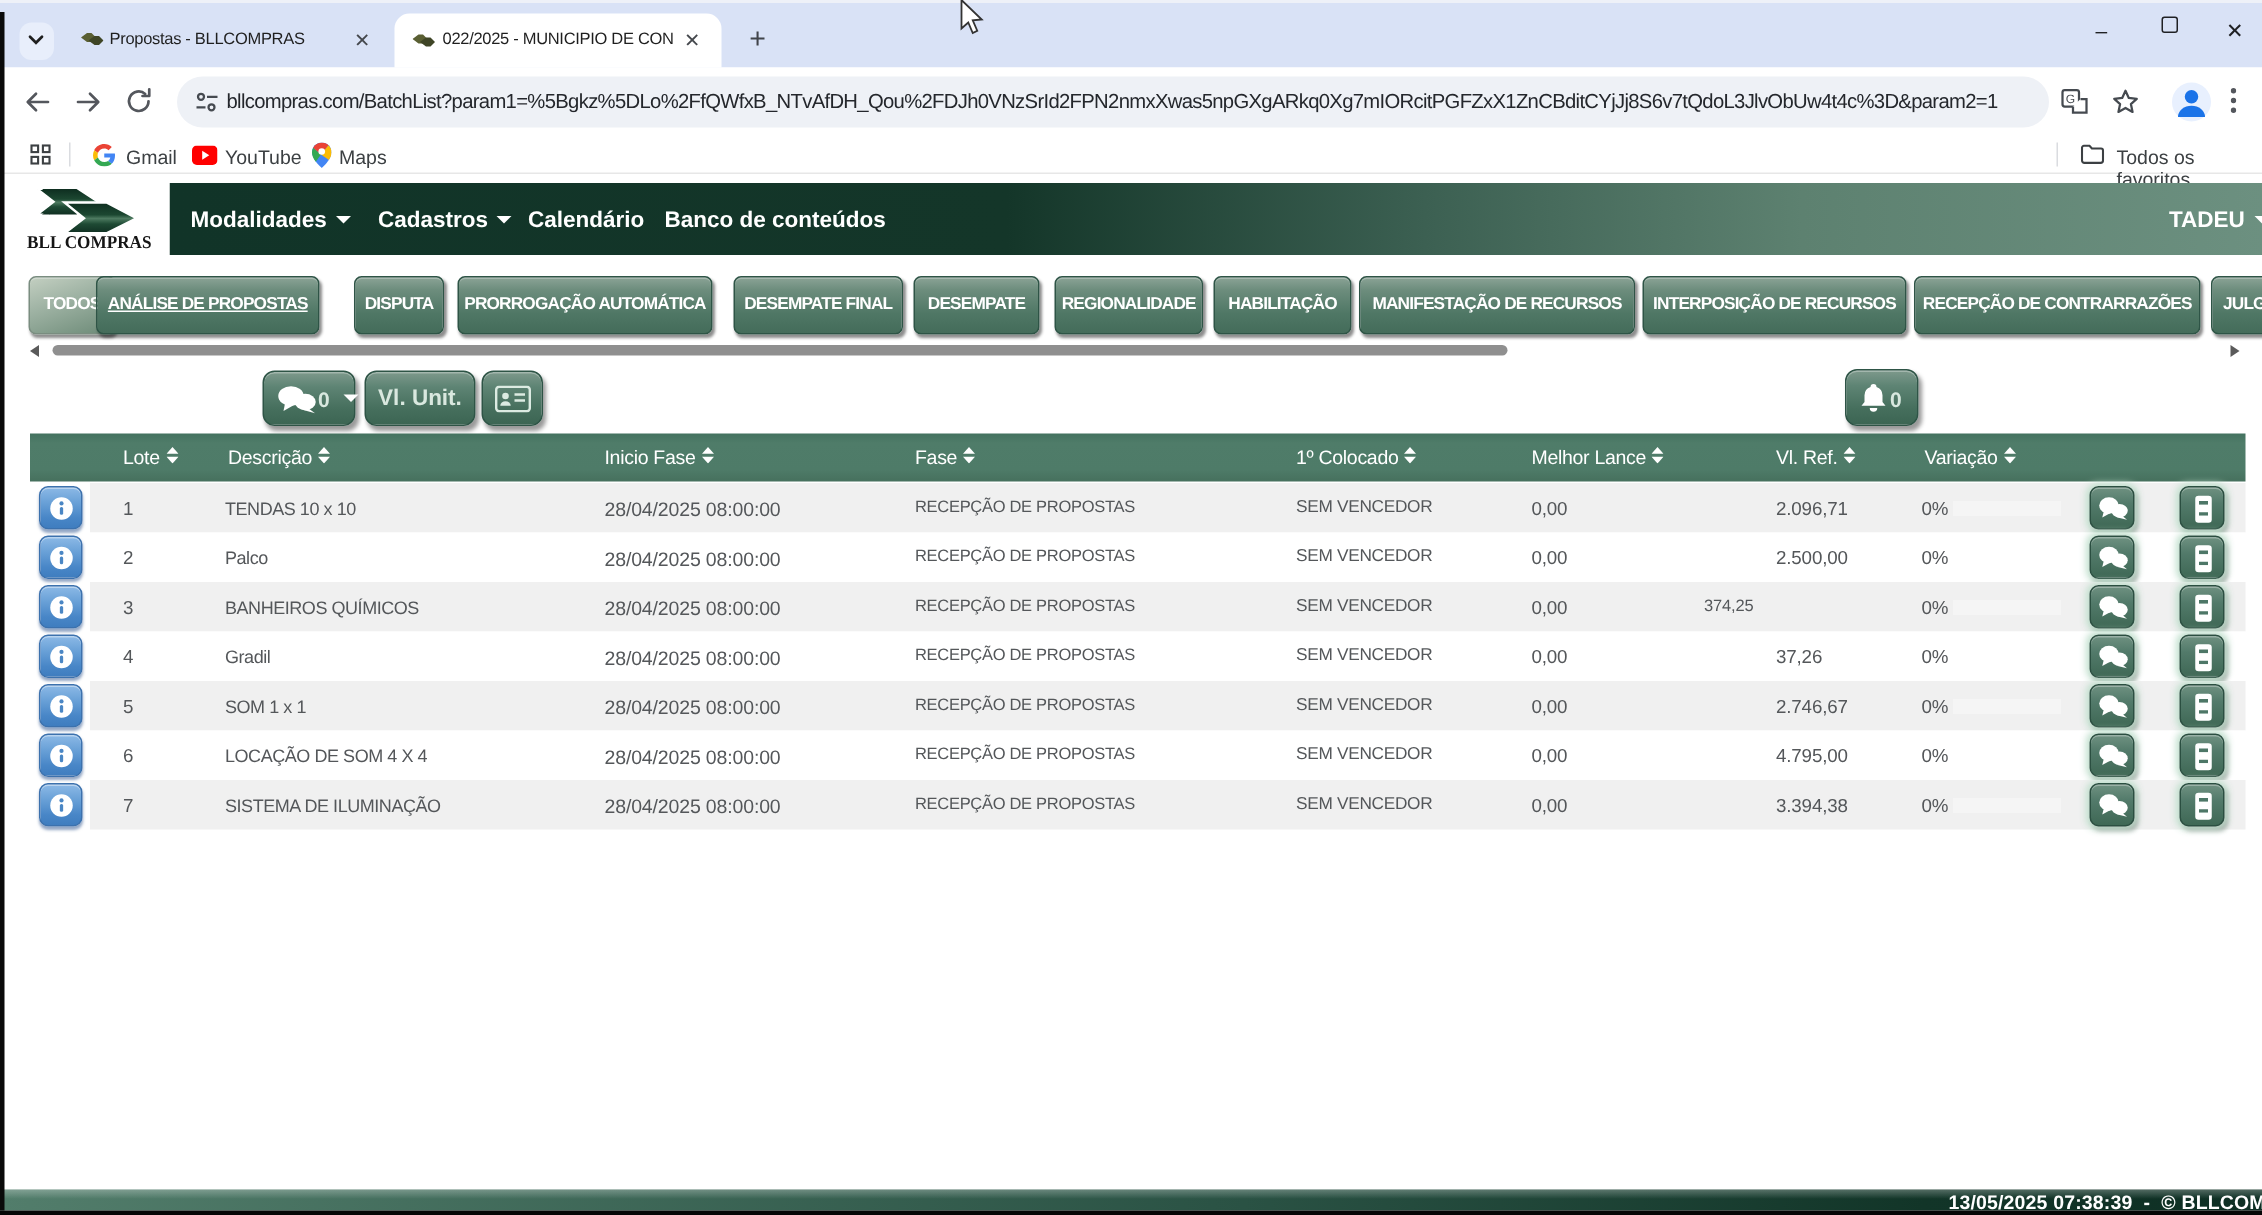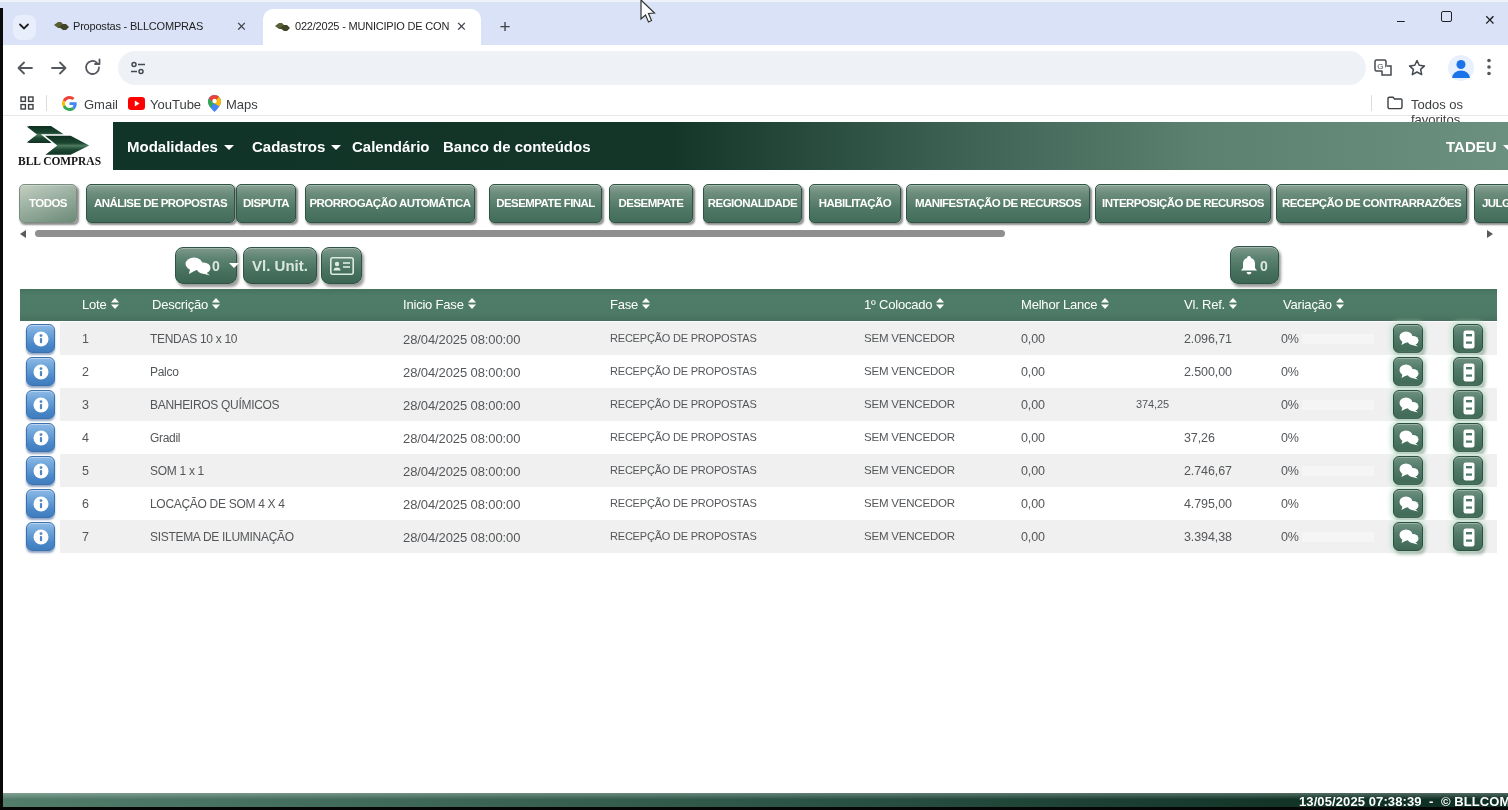--- a/index.html
+++ b/index.html
@@ -121,20 +121,21 @@
         <path d="M16 9.5 a6.5 6.5 0 1 1 -2.2 -4.9" stroke="#54575d" stroke-width="1.8" fill="none" stroke-linecap="round"></path>
         <path d="M16.5 1.5 V6 H12" fill="none" stroke="#54575d" stroke-width="1.8" stroke-linecap="round" stroke-linejoin="round"></path>
       </svg>
     <div id="omnibox">
       <svg class="abs" style="left:12px;top:10px" width="16" height="14" viewBox="0 0 16 14">
           <circle cx="4" cy="3.5" r="2" fill="none" stroke="#454a50" stroke-width="1.5"></circle>
           <line x1="8" y1="3.5" x2="15" y2="3.5" stroke="#454a50" stroke-width="1.5"></line>
           <circle cx="11" cy="10.5" r="2" fill="none" stroke="#454a50" stroke-width="1.5"></circle>
           <line x1="1" y1="10.5" x2="7" y2="10.5" stroke="#454a50" stroke-width="1.5"></line>
         </svg>
+      <div id="url">bllcompras.com/BatchList?param1=%5Bgkz%5DLo%2FfQWfxB_NTvAfDH_Qou%2FDJh0VNzSrId2FPN2nmxXwas5npGXgARkq0Xg7mIORcitPGFZxX1ZnCBditCYjJj8S6v7tQdoL3JlvObUw4t4c%3D&amp;param2=1</div>
       <svg class="abs" style="left:1256px;top:8px" width="18" height="18" viewBox="0 0 18 18">
           <rect x="1" y="1" width="11" height="11" rx="1.5" fill="none" stroke="#454a50" stroke-width="1.5"></rect>
           <text x="3.2" y="9.8" font-size="8" fill="#454a50" font-family="Liberation Sans">G</text>
           <path d="M13 7 H17 V16 H8 V12" fill="#fff" stroke="#454a50" stroke-width="1.5"></path>
         </svg>
       <svg class="abs" style="left:1290px;top:8px" width="18" height="18" viewBox="0 0 18 18">
           <path d="M9 1.5 L11.2 6.3 L16.5 6.9 L12.6 10.4 L13.7 15.6 L9 13 L4.3 15.6 L5.4 10.4 L1.5 6.9 L6.8 6.3 Z" fill="none" stroke="#454a50" stroke-width="1.5" stroke-linejoin="round"></path>
         </svg>
     </div>
     <svg class="abs" style="left:1446px;top:8px" width="30" height="30" viewBox="0 0 30 30">
@@ -206,21 +207,21 @@
       </defs>
       <path d="M22 10 H30 L41 18.5 H33 Z M22 27 H30 L41 18.5 H33 Z" fill="url(#lg1)"></path>
       <path d="M22 10 H29 L40 18.5 L29 27 H22 L33 18.5 Z" fill="url(#lg1)" stroke="#fff" stroke-width="1.2"></path>
       <path d="M25 10 H48 L61 18.5 L48 27 H25 L36 18.5 Z" fill="url(#lg1)"></path>
       <path d="M40 19 H68 L88 29.5 L68 39.5 H40 L53 29.5 Z" fill="url(#lg1)" stroke="#fff" stroke-width="1.6"></path>
       <text x="15" y="49" font-family="Liberation Serif, serif" font-size="12" font-weight="bold" fill="#151515" textLength="83" lengthAdjust="spacingAndGlyphs">BLL COMPRAS</text>
     </svg>
   </div>
 
   <div class="gbtn tabbtn active" style="left:19px;width:58px;">TODOS</div>
-  <div class="gbtn tabbtn" style="left:86px;width:149px;">ANÁLISE DE PROPOSTAS</div>
+  <div class="gbtn tabbtn" style="left:64px;width:149px;text-decoration:underline;">ANÁLISE DE PROPOSTAS</div>
   <div class="gbtn tabbtn" style="left:236px;width:60px;">DISPUTA</div>
   <div class="gbtn tabbtn" style="left:305px;width:170px;">PRORROGAÇÃO AUTOMÁTICA</div>
   <div class="gbtn tabbtn" style="left:489px;width:113px;">DESEMPATE FINAL</div>
   <div class="gbtn tabbtn" style="left:609px;width:84px;">DESEMPATE</div>
   <div class="gbtn tabbtn" style="left:703px;width:99px;">REGIONALIDADE</div>
   <div class="gbtn tabbtn" style="left:809px;width:92px;">HABILITAÇÃO</div>
   <div class="gbtn tabbtn" style="left:906px;width:184px;">MANIFESTAÇÃO DE RECURSOS</div>
   <div class="gbtn tabbtn" style="left:1276px;width:191px;">RECEPÇÃO DE CONTRARRAZÕES</div>
   <div class="gbtn tabbtn" style="left:1095px;width:176px;">INTERPOSIÇÃO DE RECURSOS</div>
   <div class="gbtn tabbtn" style="left:1474px;width:90px;text-align:left;padding-left:7px;">JULGAMENTO</div>

